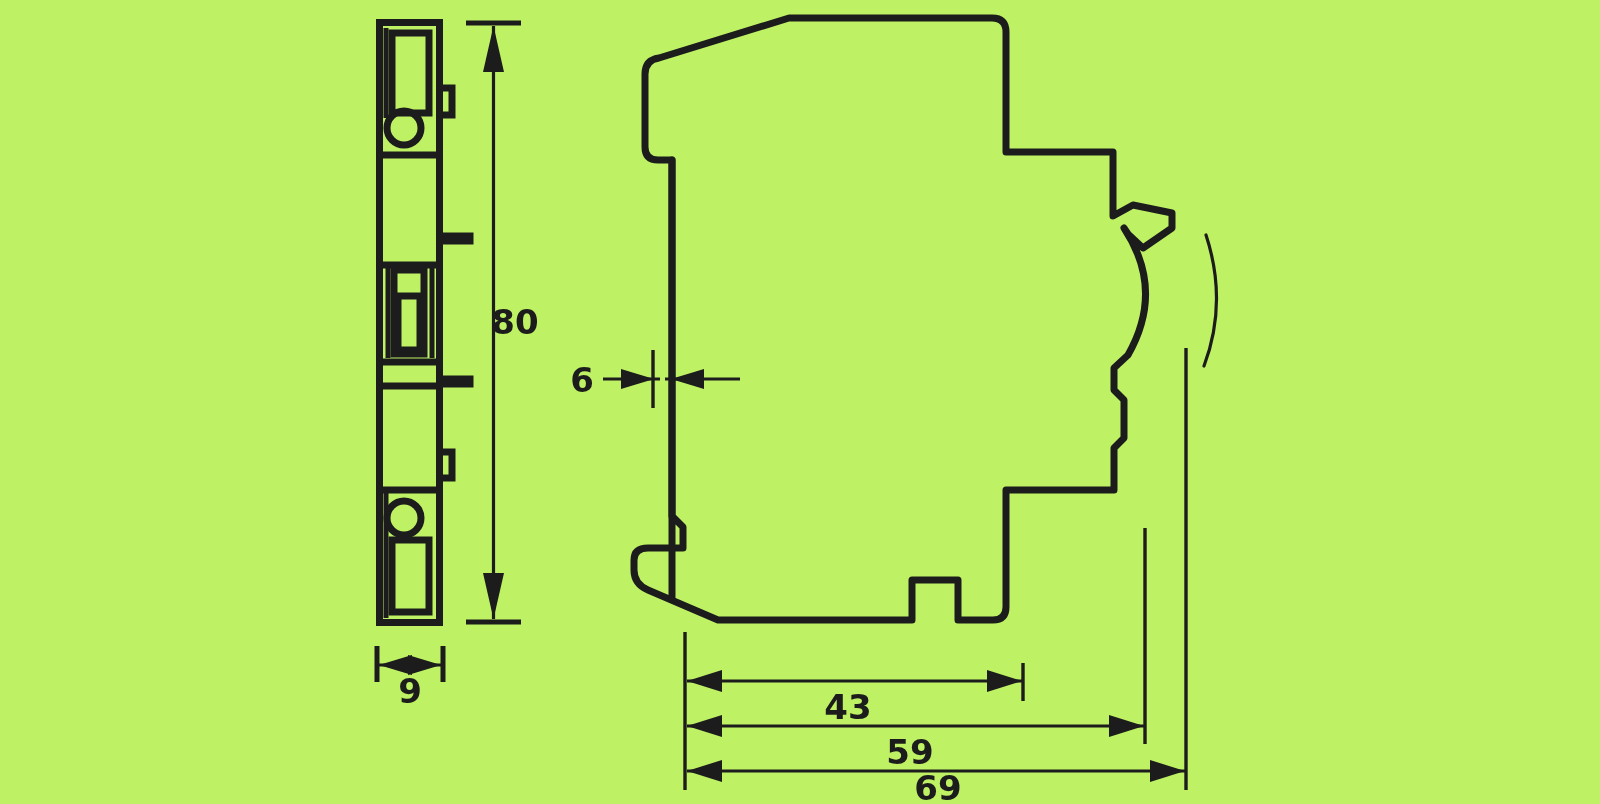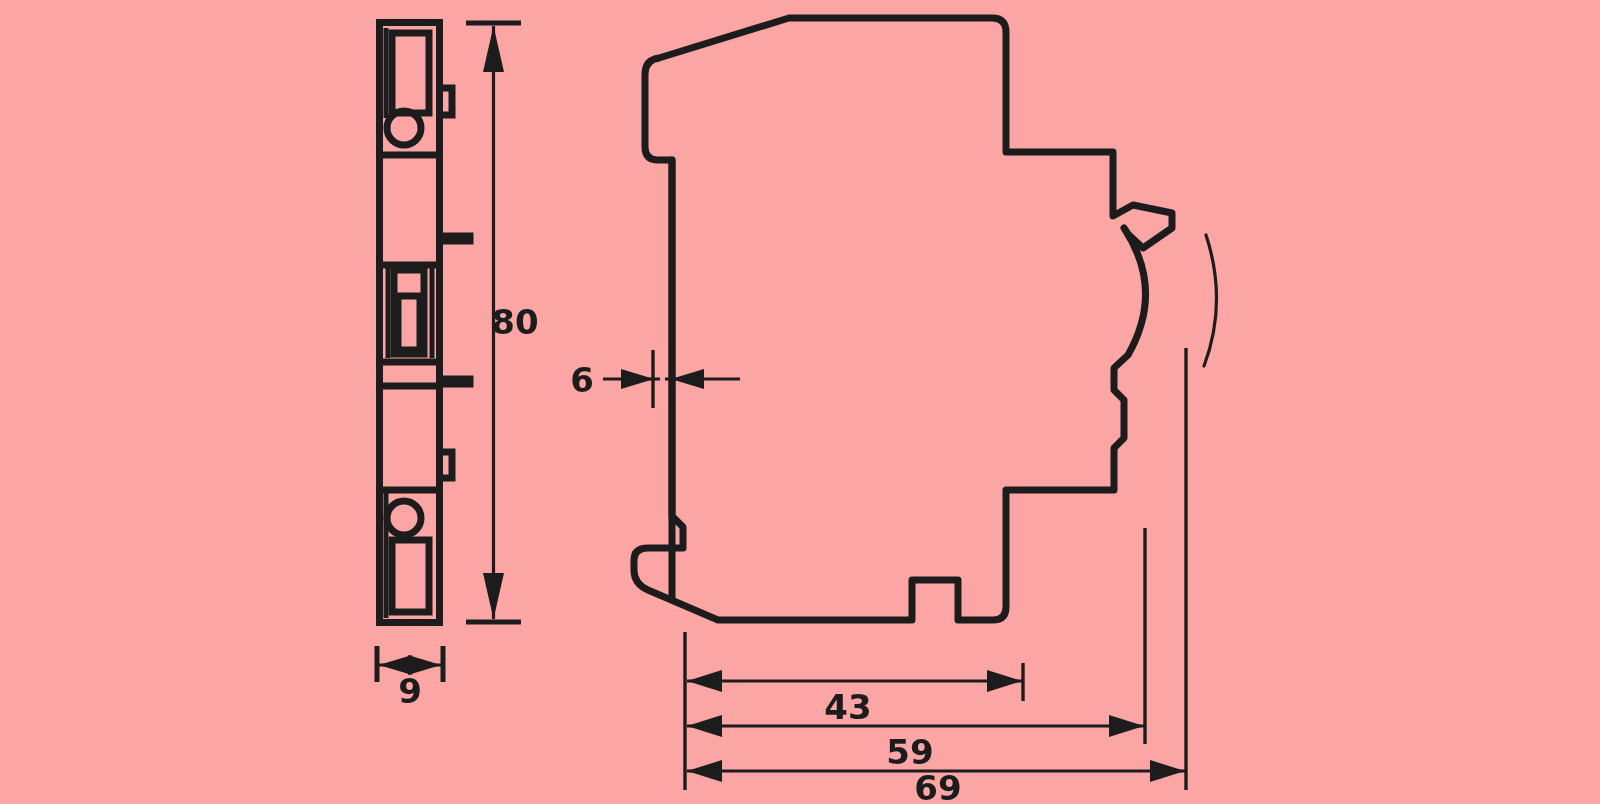--- a/index.html
+++ b/index.html
@@ -10,21 +10,21 @@
   body {
     width: 1600px;
     height: 804px;
     font-family: "Liberation Sans", sans-serif;
     overflow: hidden;
   }
   #drawing-root {
     position: relative;
     width: 1600px;
     height: 804px;
-    background: #fca5a5;
+    background: #bef264;
   }
   svg.technical-drawing {
     display: block;
     width: 1600px;
     height: 804px;
   }
   .outline {
     fill: none;
     stroke: #1c1c1c;
     stroke-width: 7;

